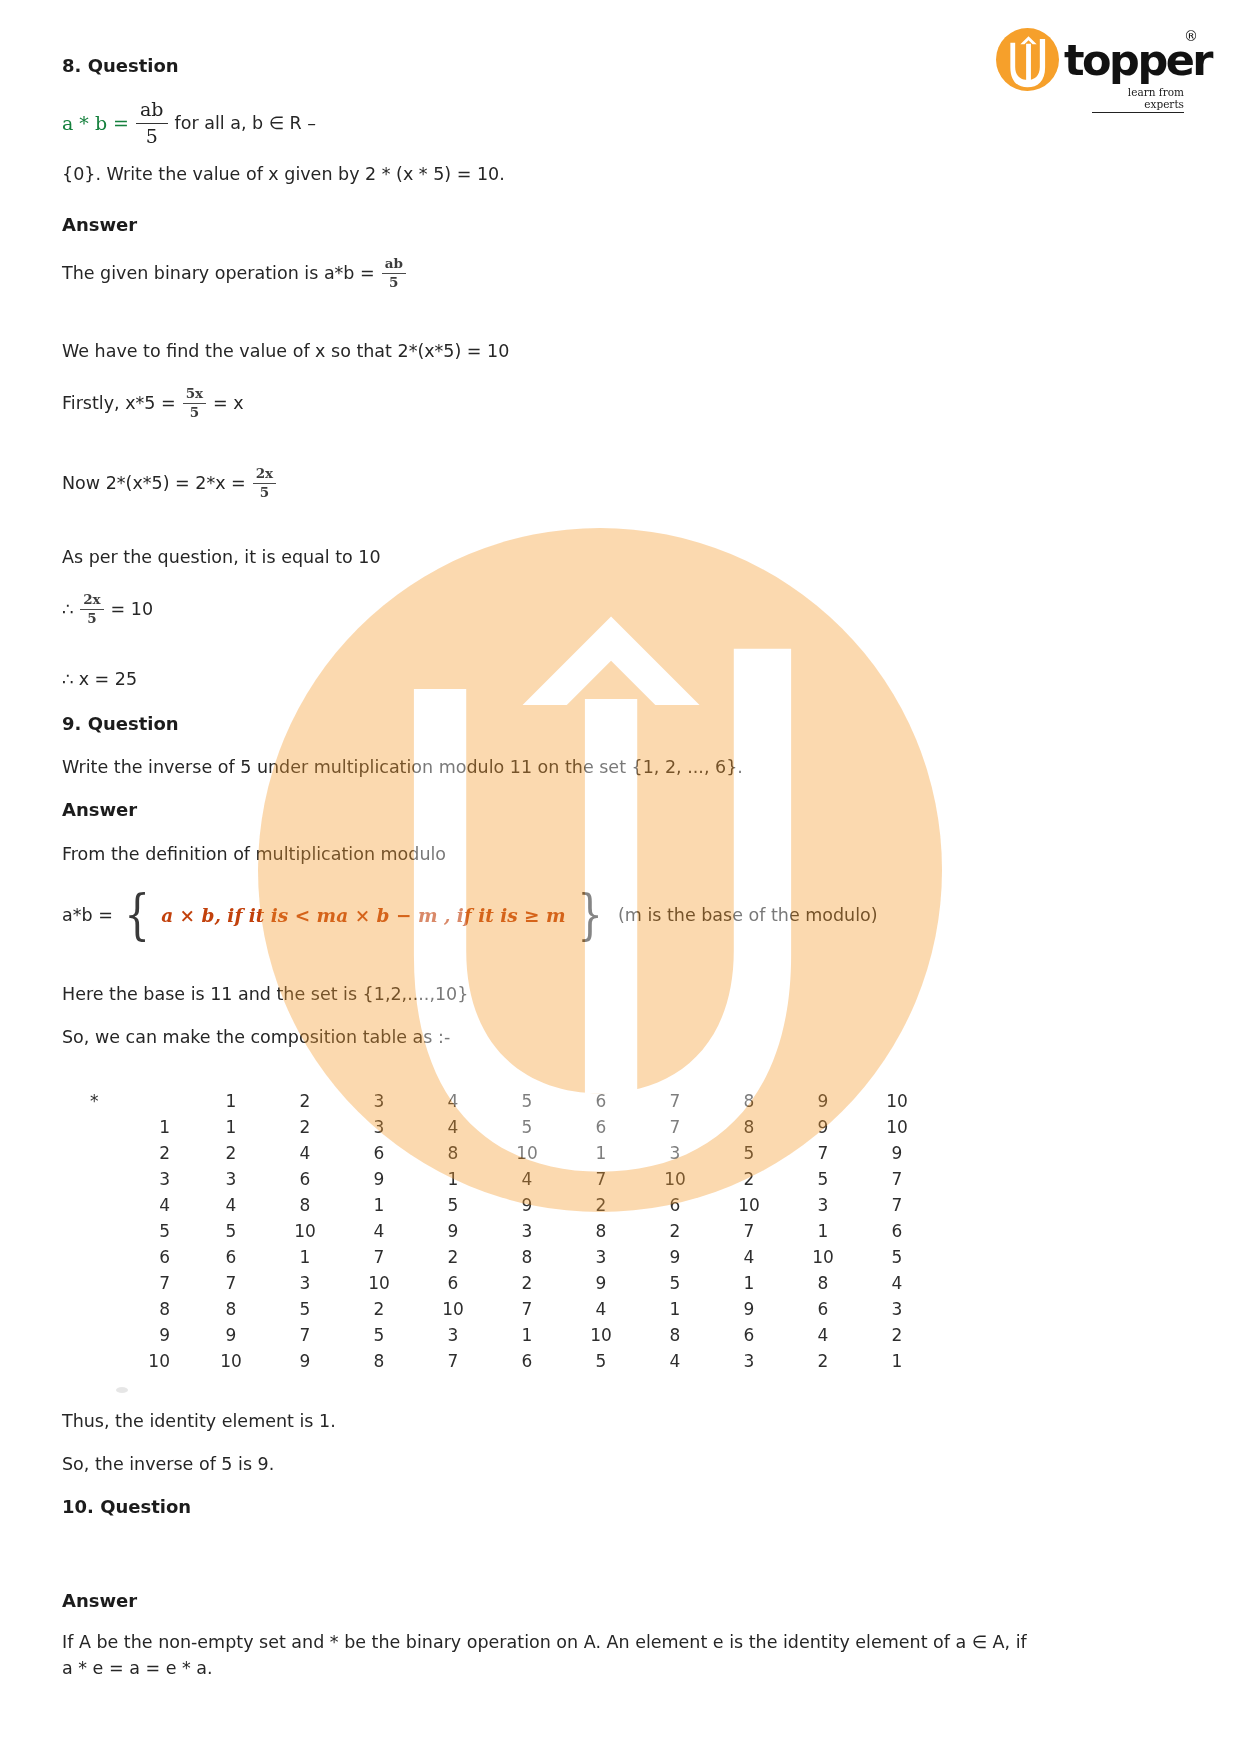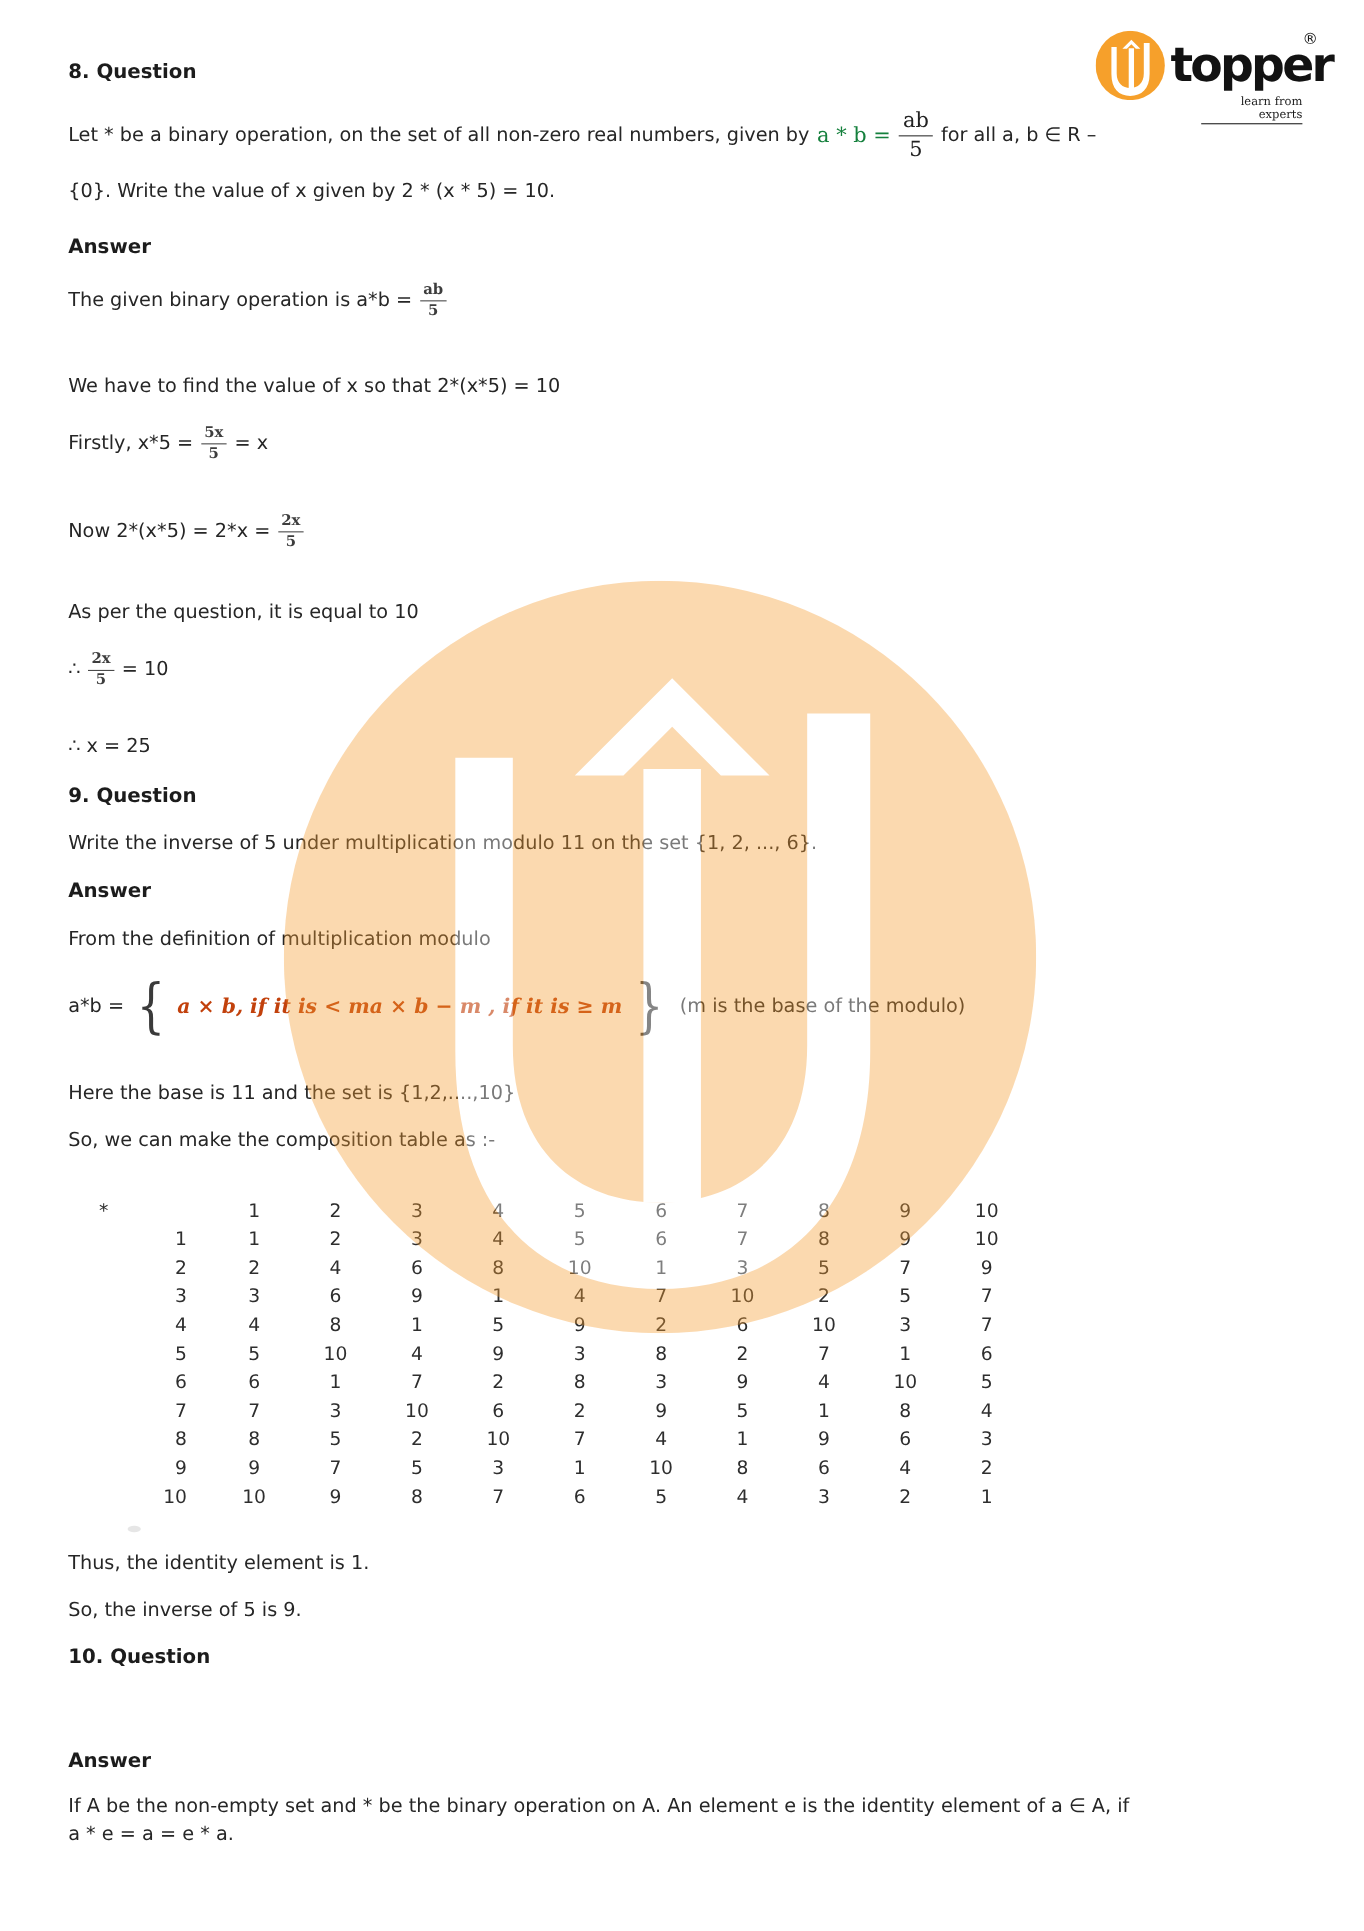--- a/index.html
+++ b/index.html
@@ -65,21 +65,20 @@
   <svg class="watermark" viewBox="0 0 680 680">
     <circle cx="340" cy="340" r="340" fill="#F59C30"></circle>
     <path d="M155,160 L207,160 L207,420 C207,515 265,562 340,562 C415,562 473,515 473,420 L473,120 L530,120 L530,425 C530,570 450,640 340,640 C230,640 155,570 155,425 Z" fill="#FFFFFF"></path>
     <path d="M351,88 L439,176 L395,176 L351,132 L307,176 L263,176 Z" fill="#FFFFFF"></path>
     <path d="M325,170 L377,170 L377,562 L325,562 Z" fill="#FFFFFF"></path>
   </svg>
 
   <div class="line heading" style="top:55px">8. Question</div>
 
   <div class="line mathline" style="top:92px;height:62px">
-    <span>Let * be a binary operation, on the set of all non-zero real numbers, given by</span>
     <span class="mathserif">a * b =</span>
     <span class="frac frac-large">
       <span class="num">ab</span>
       <span class="den">5</span>
     </span>
     <span>for all a, b ∈ R –</span>
   </div>
 
   <div class="line" style="top:163px">{0}. Write the value of x given by 2 * (x * 5) = 10.</div>
 

